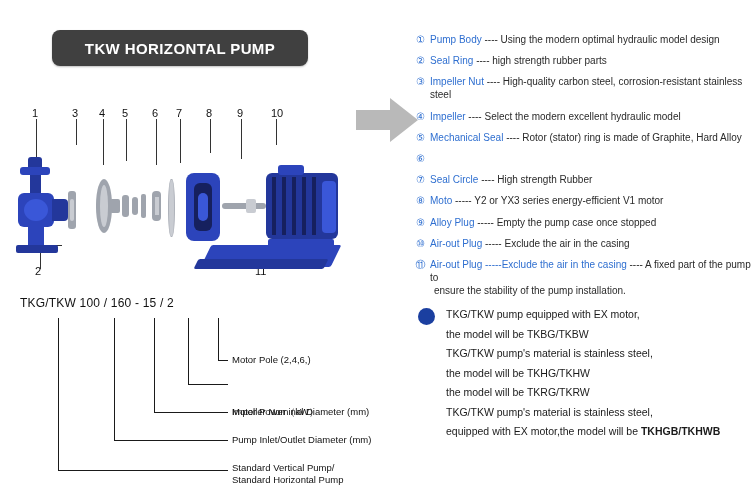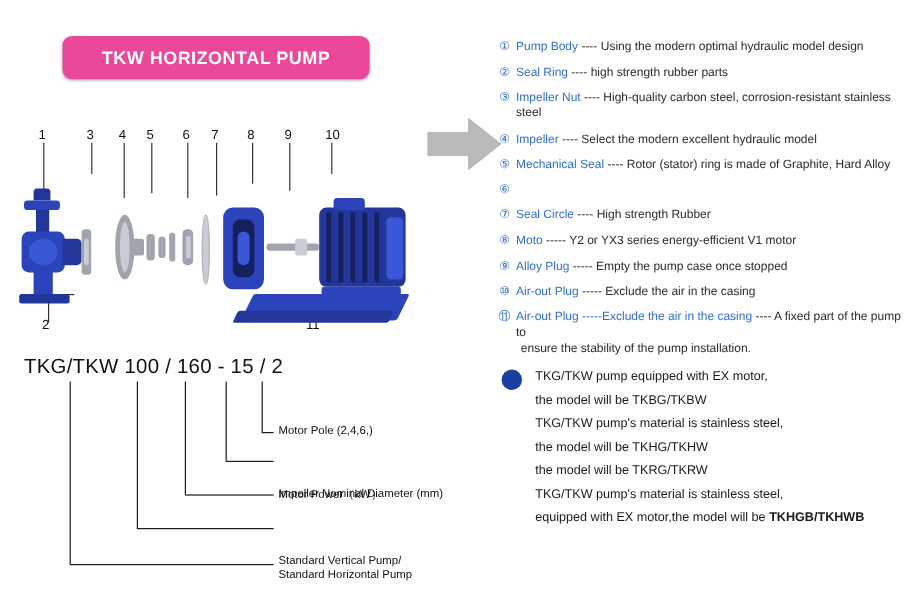--- a/index.html
+++ b/index.html
@@ -8,21 +8,21 @@
     background:#ffffff;
     font-family:"Liberation Sans", sans-serif;
     position:relative;
     overflow:hidden;
   }
   .root{position:relative;width:756px;height:500px;}
 
   
   .title-banner{
     position:absolute;left:52px;top:30px;width:256px;height:36px;
-    background:#ec4899;
+    background:#404040;
     border-radius:8px;
     box-shadow:0 1px 2px rgba(0,0,0,.25);
     display:flex;align-items:center;justify-content:center;
   }
   .title-banner span{
     color:#ffffff;font-size:15px;font-weight:bold;letter-spacing:.4px;
   }
 
   
   .big-arrow{position:absolute;left:356px;top:98px;width:62px;height:44px;}
@@ -45,21 +45,21 @@
     color:#2f6fd0;margin-right:4px;flex:none;font-size:10px;
     width:11px;text-align:center;
   }
   .feature .txt .hl{color:#2f6fd0;}
   .feature .txt{white-space:normal;}
   .feature .txt .cont{color:#2a2a2a;}
 
   
   .model{position:absolute;left:18px;top:296px;width:350px;height:200px;}
   .model-code{
-    position:absolute;left:2px;top:0;font-size:17px;color:#111;
+    position:absolute;left:2px;top:0;font-size:12px;color:#111;
     letter-spacing:.2px;white-space:nowrap;
   }
   .mlabel{position:absolute;font-size:9.5px;color:#111;white-space:nowrap;}
   .mline{position:absolute;background:#1a1a1a;}
 
   
   .notes{position:absolute;left:418px;top:305px;width:355px;}
   .notes .bullet{
     position:absolute;left:0;top:3px;width:17px;height:17px;border-radius:50%;
     background:#1b3fa0;
@@ -284,20 +284,21 @@
 
     <div class="mline" style="left:96px;top:22px;width:1px;height:122px;"></div>
     <div class="mline" style="left:96px;top:144px;width:114px;height:1px;"></div>
 
     <div class="mline" style="left:40px;top:22px;width:1px;height:152px;"></div>
     <div class="mline" style="left:40px;top:174px;width:170px;height:1px;"></div>
 
     <div class="mlabel" style="left:214px;top:58px;">Motor Pole (2,4,6,)</div>
     <div class="mlabel" style="left:214px;top:69px;margin-top:41px;">Motor Power（kW）</div>
     <div class="mlabel" style="left:214px;top:110px;">Impeller Nominal Diameter (mm)</div>
+    <div class="mlabel" style="left:214px;top:138px;">Pump Inlet/Outlet Diameter (mm)</div>
     <div class="mlabel" style="left:214px;top:166px;">Standard Vertical Pump/</div>
     <div class="mlabel" style="left:214px;top:178px;">Standard  Horizontal Pump</div>
   </div>
 
   <div class="notes">
     <div class="bullet"></div>
     <div class="lines">
       <div class="nline">TKG/TKW pump equipped with EX motor,</div>
       <div class="nline">the model will be TKBG/TKBW</div>
       <div class="nline">TKG/TKW pump's material is stainless steel,</div>

